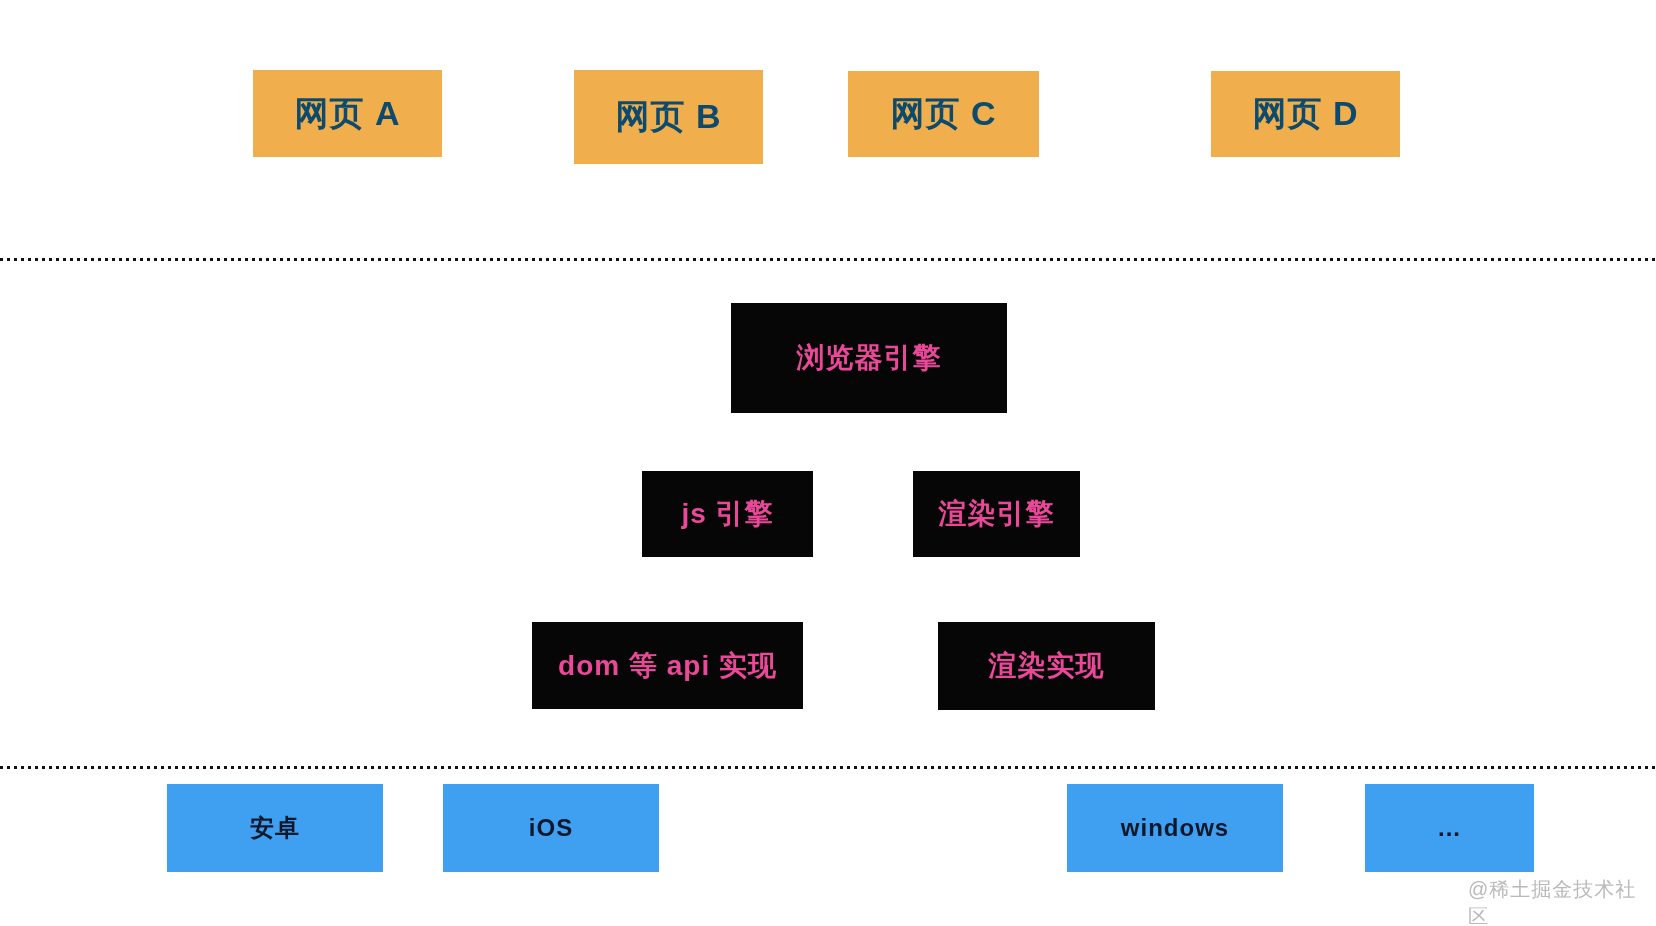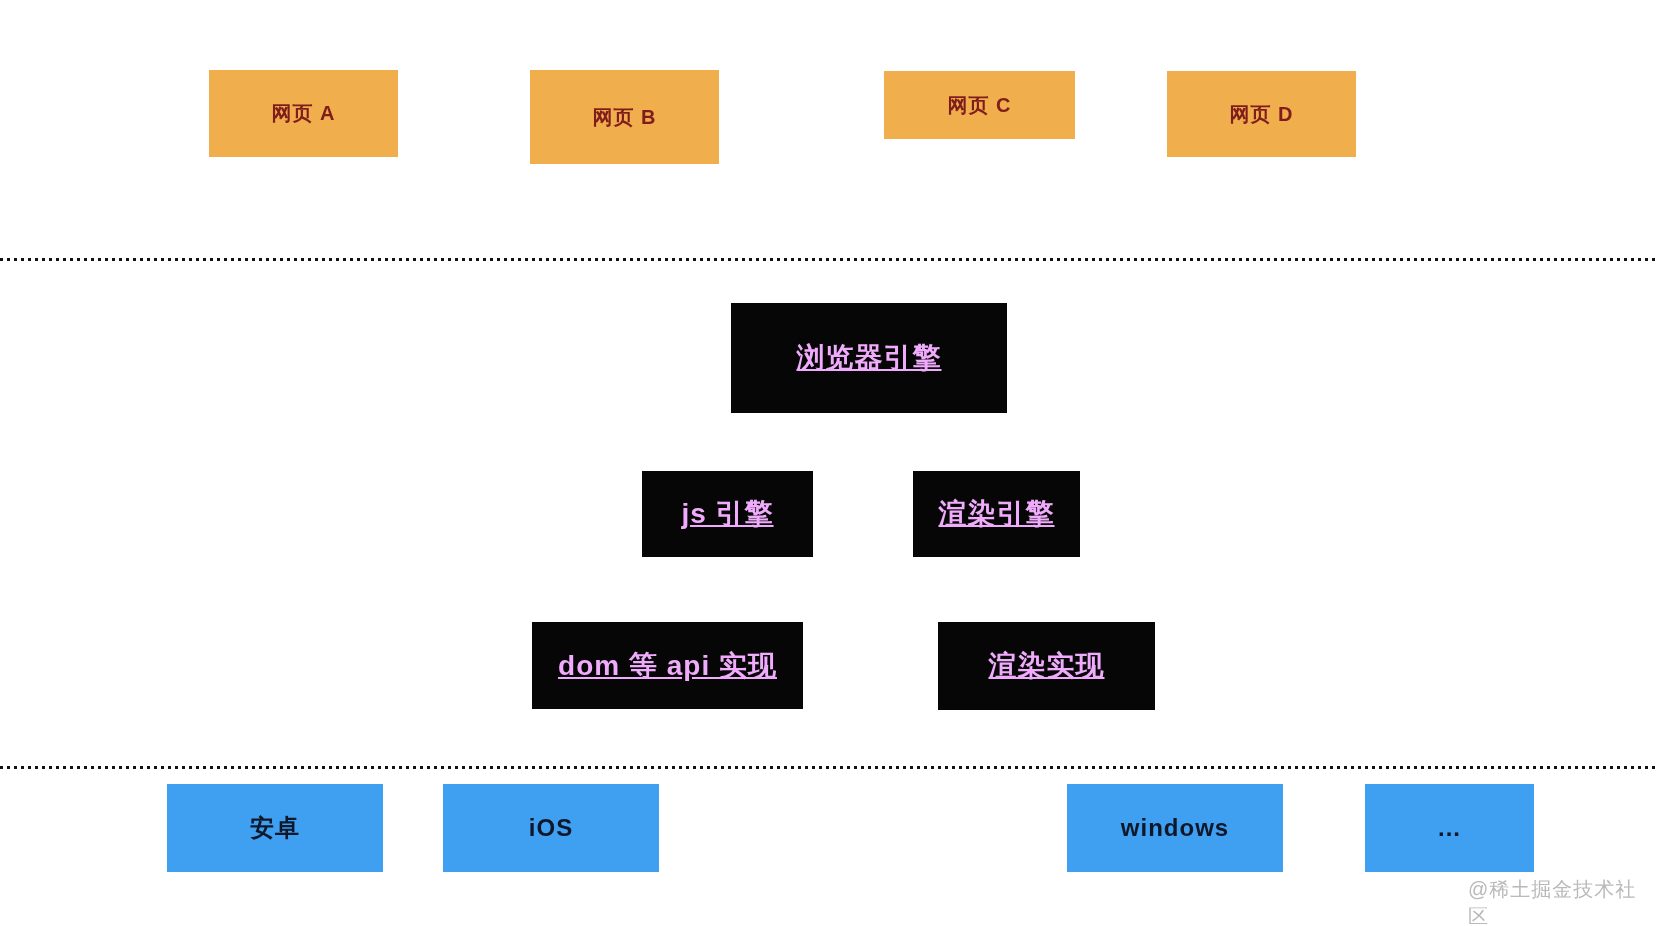--- a/index.html
+++ b/index.html
@@ -10,43 +10,43 @@
     background:var(--page-bg,#fff);
     overflow:hidden;
   }
   .box{
     position:absolute;
     display:flex;align-items:center;justify-content:center;
     font-weight:bold;
     letter-spacing:1px;
     white-space:nowrap;
   }
-  .box.orange{background:var(--orange,#f0ae4c);color:#7f1d1d;font-size:20px;}
-  .box.black{background:var(--black-box,#060606);color:#f0abfc;font-size:28px;text-decoration:underline;}
+  .box.orange{background:var(--orange,#f0ae4c);color:#0c4a6e;font-size:34px;margin-left:44px;}
+  .box.black{background:var(--black-box,#060606);color:#ec4899;font-size:28px;}
   .box.blue{background:var(--blue,#3f9ff0);color:#0f172a;font-size:24px;}
   .dotted{
     position:absolute;left:0;width:1656px;height:3px;
     background:repeating-linear-gradient(to right,var(--line,#111) 0 3px,transparent 3px 7px);
   }
   .watermark{
     position:absolute;
     left:1468px;top:876px;
     color:var(--watermark,#bbbbbb);
     font-size:20px;
     letter-spacing:1px;
   }
 </style>
 </head>
 <body>
 
 <div class="canvas">
 
   <div class="box orange" style="left:209px;top:70px;width:189px;height:87px">网页 A</div>
   <div class="box orange" style="left:530px;top:70px;width:189px;height:94px">网页 B</div>
-  <div class="box orange" style="left:884px;top:71px;width:191px;height:68px">网页 C</div>
+  <div class="box orange" style="left:804px;top:71px;width:191px;height:86px">网页 C</div>
   <div class="box orange" style="left:1167px;top:71px;width:189px;height:86px">网页 D</div>
 
   <div class="dotted" style="top:258px"></div>
 
   <div class="box black" style="left:731px;top:303px;width:276px;height:110px">浏览器引擎</div>
 
   <div class="box black" style="left:642px;top:471px;width:171px;height:86px">js 引擎</div>
   <div class="box black" style="left:913px;top:471px;width:167px;height:86px">渲染引擎</div>
 
   <div class="box black" style="left:532px;top:622px;width:271px;height:87px">dom 等 api 实现</div>

